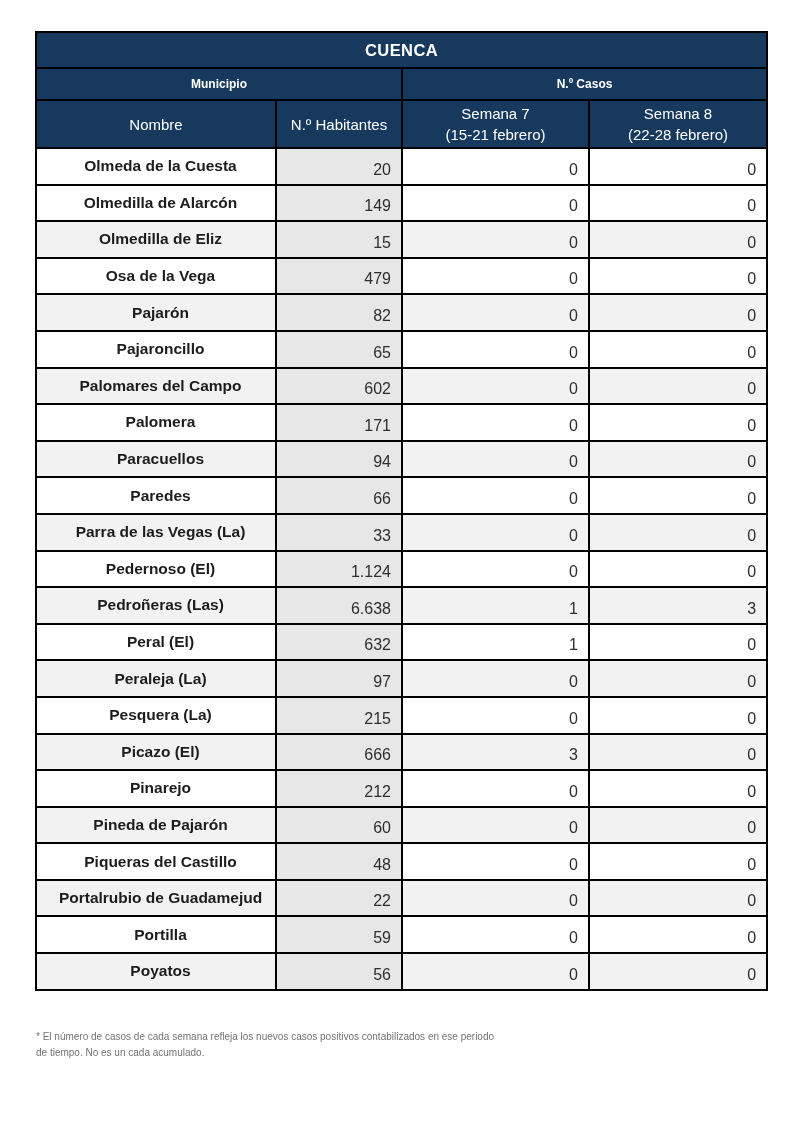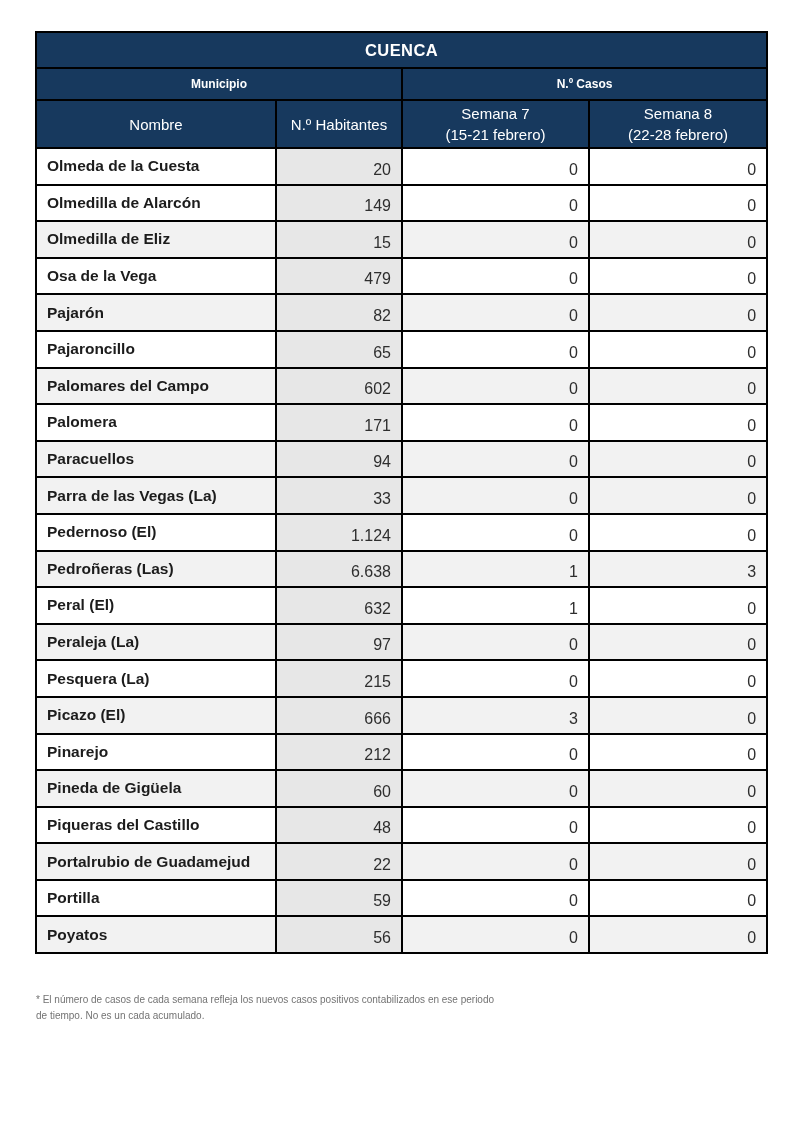--- a/index.html
+++ b/index.html
@@ -54,20 +54,21 @@
   }
   tbody td { height: 36.6px; }
   td.name {
     background: #ffffff;
     font-weight: 700;
     font-size: 15.5px;
     color: var(--text-dark);
     padding-left: 10px;
     vertical-align: middle;
     white-space: nowrap;
+    text-align: center;
   }
   td.hab, td.num {
     text-align: right;
     padding-right: 10px;
     padding-bottom: 5px;
     vertical-align: bottom;
     font-size: 16px;
     font-weight: 400;
     color: #2e2e2e;
   }
@@ -162,20 +163,26 @@
           <td class="hab">171</td>
           <td class="num">0</td>
           <td class="num">0</td>
         </tr>
         <tr class="alt">
           <td class="name">Paracuellos</td>
           <td class="hab">94</td>
           <td class="num">0</td>
           <td class="num">0</td>
         </tr>
+        <tr>
+          <td class="name">Paredes</td>
+          <td class="hab">66</td>
+          <td class="num">0</td>
+          <td class="num">0</td>
+        </tr>
         <tr class="alt">
           <td class="name">Parra de las Vegas (La)</td>
           <td class="hab">33</td>
           <td class="num">0</td>
           <td class="num">0</td>
         </tr>
         <tr>
           <td class="name">Pedernoso (El)</td>
           <td class="hab">1.124</td>
           <td class="num">0</td>
@@ -211,21 +218,21 @@
           <td class="num">3</td>
           <td class="num">0</td>
         </tr>
         <tr>
           <td class="name">Pinarejo</td>
           <td class="hab">212</td>
           <td class="num">0</td>
           <td class="num">0</td>
         </tr>
         <tr class="alt">
-          <td class="name">Pineda de Gigüela</td>
+          <td class="name">Pineda de Pajarón</td>
           <td class="hab">60</td>
           <td class="num">0</td>
           <td class="num">0</td>
         </tr>
         <tr>
           <td class="name">Piqueras del Castillo</td>
           <td class="hab">48</td>
           <td class="num">0</td>
           <td class="num">0</td>
         </tr>

